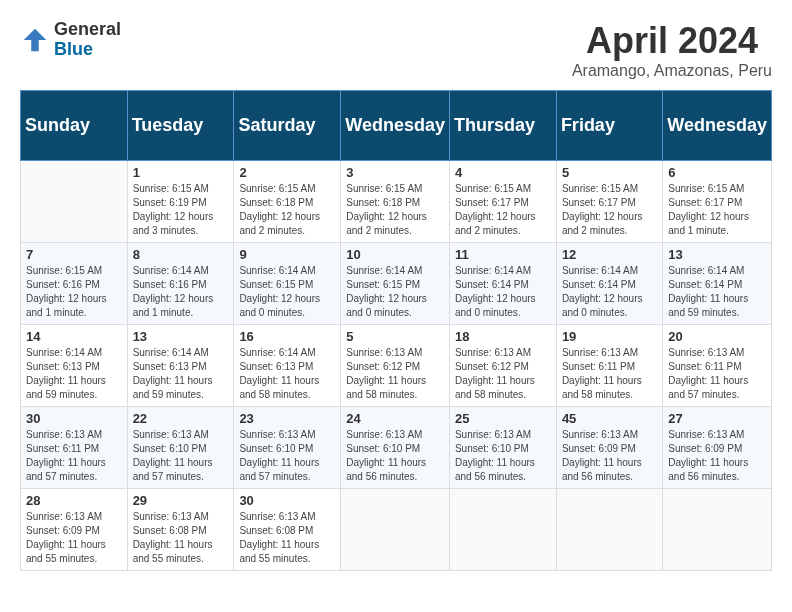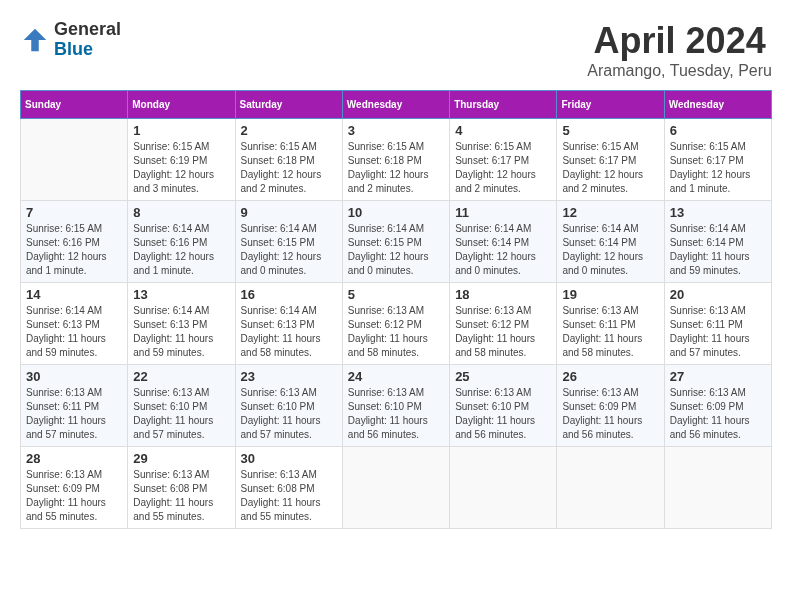--- a/index.html
+++ b/index.html
@@ -44,25 +44,25 @@
     .location-title {
       font-size: 16px;
       color: #555;
     }
     .calendar-table {
       width: 100%;
       border-collapse: collapse;
       border: 1px solid #ccc;
     }
     .calendar-table th {
-      background-color: #a21caf;
+      background-color: #0c4a6e;
       color: #fff;
-      font-size: 10px;
-      font-weight: bold;
-      padding: 8px 4px;
+      font-size: 18px;
+      font-weight: bold;
+      padding: 24px 4px;
       text-align: left;
       border: 1px solid #5590cc;
     }
     .calendar-table td {
       vertical-align: top;
       border: 1px solid #ddd;
       padding: 4px 5px;
       font-size: 10px;
       color: #333;
       min-height: 80px;
@@ -91,29 +91,29 @@
     <svg class="logo-icon" viewBox="0 0 40 40" xmlns="http://www.w3.org/2000/svg">
       <polygon points="20,5 35,20 25,20 25,35 15,35 15,20 5,20" fill="#3a7abf"></polygon>
     </svg>
     <div class="logo-text">
       <span class="general">General</span>
       <span class="blue">Blue</span>
     </div>
   </div>
   <div class="title-area">
     <div class="month-title">April 2024</div>
-    <div class="location-title">Aramango, Tuesday, Peru</div>
+    <div class="location-title">Aramango, Amazonas, Peru</div>
   </div>
 </div>
 
 <table class="calendar-table">
   <thead>
     <tr>
     <th>Sunday</th>
-        <th>Monday</th>
+        <th>Tuesday</th>
         <th>Saturday</th>
         <th>Wednesday</th>
         <th>Thursday</th>
         <th>Friday</th>
         <th>Wednesday</th>
       </tr>
   </thead>
   <tbody id="calendar-body">
   <tr class="row-odd">
         <td class="empty-cell"></td>
@@ -217,21 +217,21 @@
         </td>
         <td>
           <div class="day-number">24</div>
           <div class="day-info">Sunrise: 6:13 AM<br>Sunset: 6:10 PM<br>Daylight: 11 hours and 56 minutes.</div>
         </td>
         <td>
           <div class="day-number">25</div>
           <div class="day-info">Sunrise: 6:13 AM<br>Sunset: 6:10 PM<br>Daylight: 11 hours and 56 minutes.</div>
         </td>
         <td>
-          <div class="day-number">26</div>
+          <div class="day-number">45</div>
           <div class="day-info">Sunrise: 6:13 AM<br>Sunset: 6:09 PM<br>Daylight: 11 hours and 56 minutes.</div>
         </td>
         <td>
           <div class="day-number">27</div>
           <div class="day-info">Sunrise: 6:13 AM<br>Sunset: 6:09 PM<br>Daylight: 11 hours and 56 minutes.</div>
         </td>
       </tr>
       <tr class="row-odd">
         <td>
           <div class="day-number">28</div>

